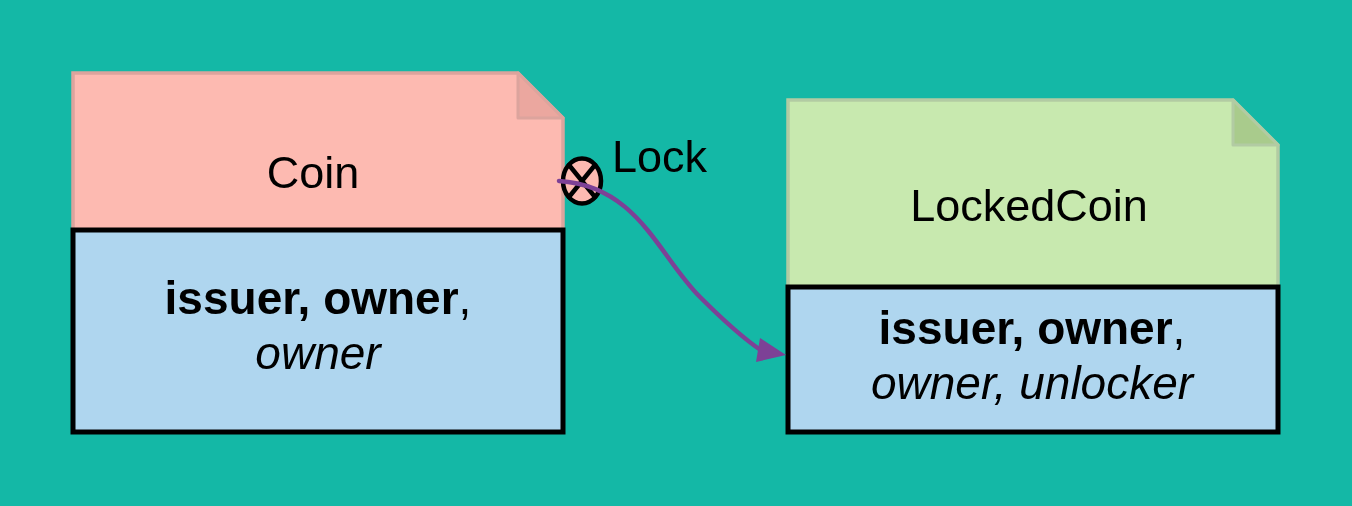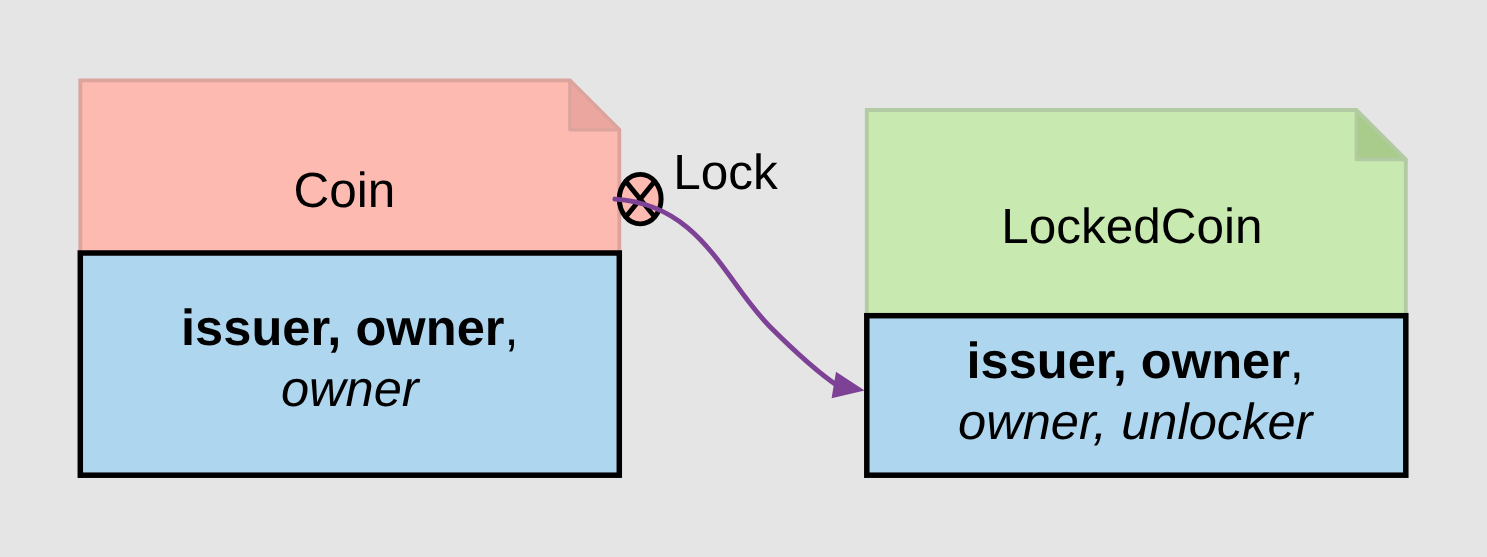--- a/index.html
+++ b/index.html
@@ -4,21 +4,21 @@
 <style>
   html, body {
     margin: 0;
     padding: 0;
     background: #ffffff;
   }
   .canvas {
     position: relative;
     width: 1352px;
     height: 506px;
-    background: #e5e5e5;
+    background: #14b8a6;
     overflow: hidden;
   }
   svg {
     display: block;
   }
   svg text {
     font-family: "Liberation Sans", sans-serif;
     fill: #000000;
   }
   .title      { font-size: 45px; }

